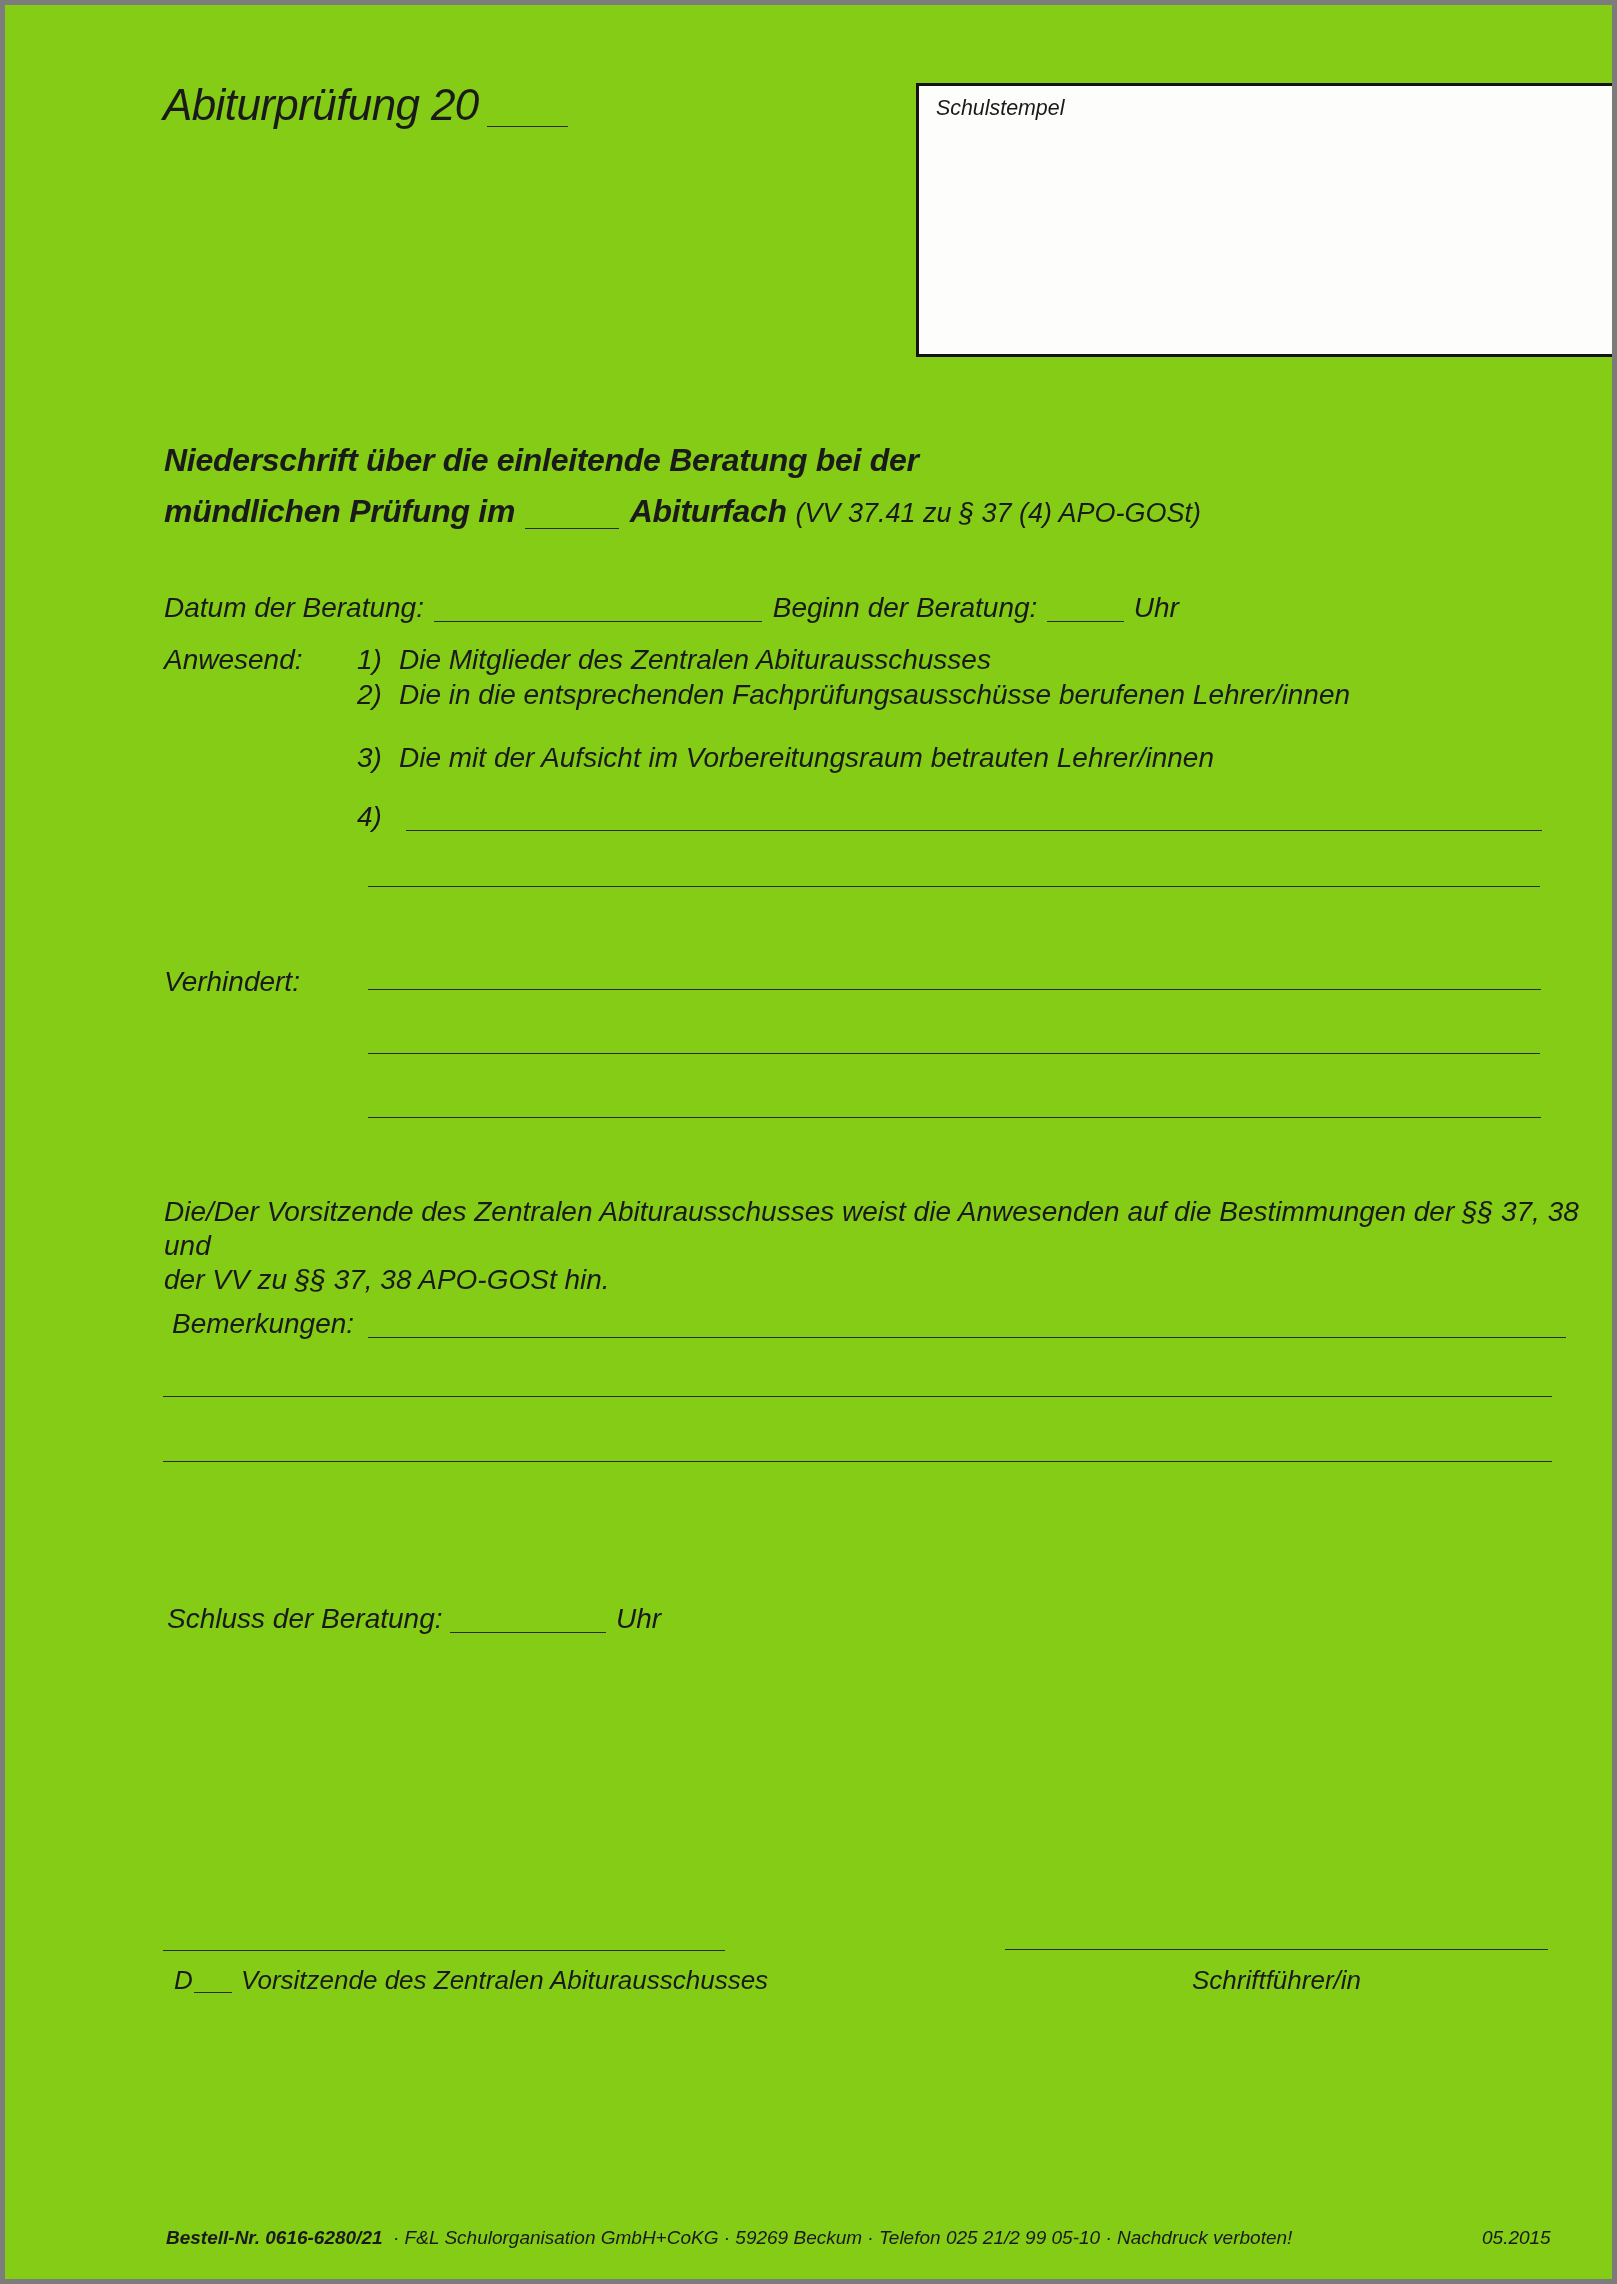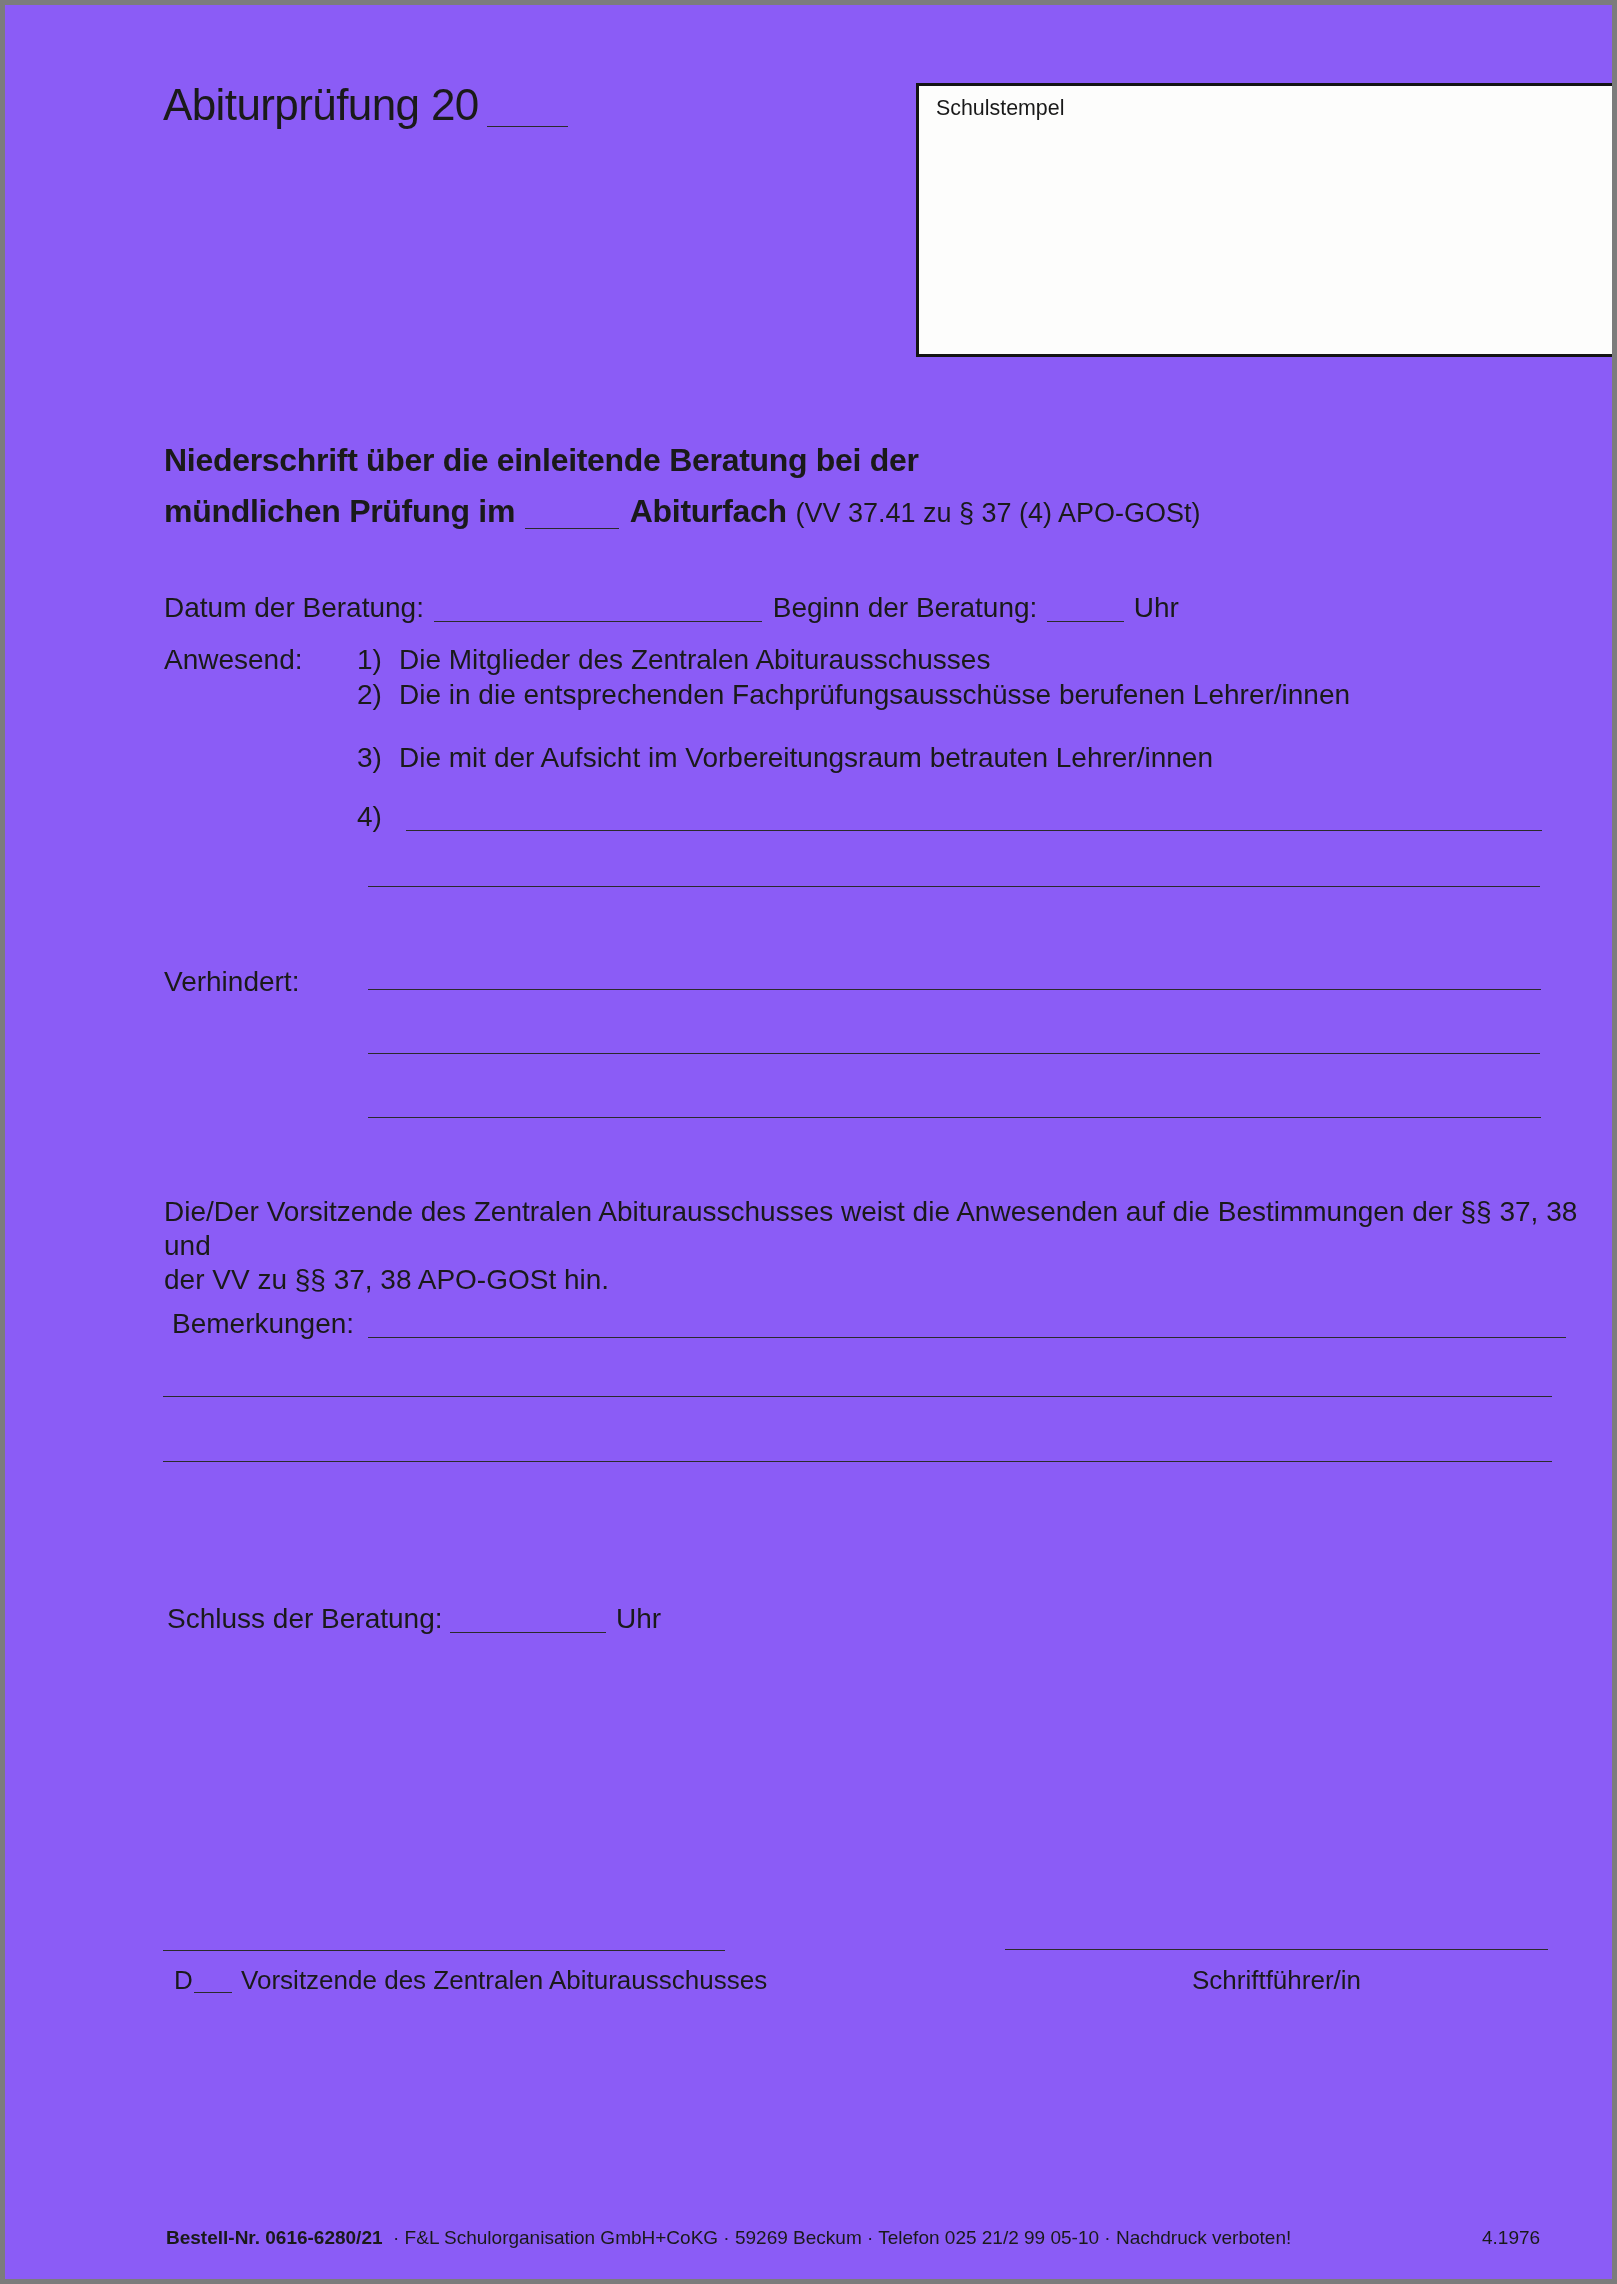--- a/index.html
+++ b/index.html
@@ -1,24 +1,25 @@
 <!DOCTYPE html>
 <html lang="de" style="font-size:10.4px"><head>
 <meta charset="utf-8">
 <style>
   html,body{margin:0;padding:0;background:#9a9a9a;}
   .page{
     position:relative;
     width:1617px;height:2284px;
     box-sizing:border-box;
-    background:#8b5cf6;
+    background:#84cc16;
     border:5.8px solid #7c7c7c;
     font-family:"Liberation Sans","DejaVu Sans",sans-serif;
     color:#1a1a1a;
     overflow:hidden;
+    font-style:italic;
   }
   .abs{position:absolute;}
   .t-title{font-size:44px;font-weight:400;letter-spacing:-0.6px;white-space:nowrap;}
   .t-h1{font-size:32px;font-weight:700;line-height:51px;white-space:nowrap;letter-spacing:-0.3px;}
   .t-note{font-size:27px;font-weight:400;letter-spacing:0;}
   .t-body{font-size:28px;font-weight:400;white-space:nowrap;}
   .t-sig{font-size:26px;font-weight:400;white-space:nowrap;}
   .t-foot{font-size:19px;font-weight:400;white-space:nowrap;}
   .t-foot b{font-weight:700;}
   .stamp-box{
@@ -107,16 +108,16 @@
 
   <div class="abs t-sig center" style="left:1000px;top:1960px;width:543px;">Schriftführer/in</div>
   <div class="abs t-sig" style="left:169px;top:1960px;">
     <span>D</span><span class="fill" style="width:38px;margin:0 9px 0 1.3px;vertical-align:-3.9px;"></span><span>Vorsitzende des Zentralen Abiturausschusses</span>
   </div>
 
   <div class="abs t-foot" style="left:161px;top:2222px;">
     <b>Bestell-Nr. 0616-6280/21</b>
     <span style="margin-left:5.2px;margin-top:32px;">· F&amp;L Schulorganisation GmbH+CoKG · 59269 Beckum · Telefon 025 21/2 99 05-10 · Nachdruck verboten!</span>
   </div>
-  <div class="abs t-foot" style="left:1477px;top:2222px;">4.1976</div>
+  <div class="abs t-foot" style="left:1477px;top:2222px;">05.2015</div>
 
 </div>
 
 
 </body></html>

